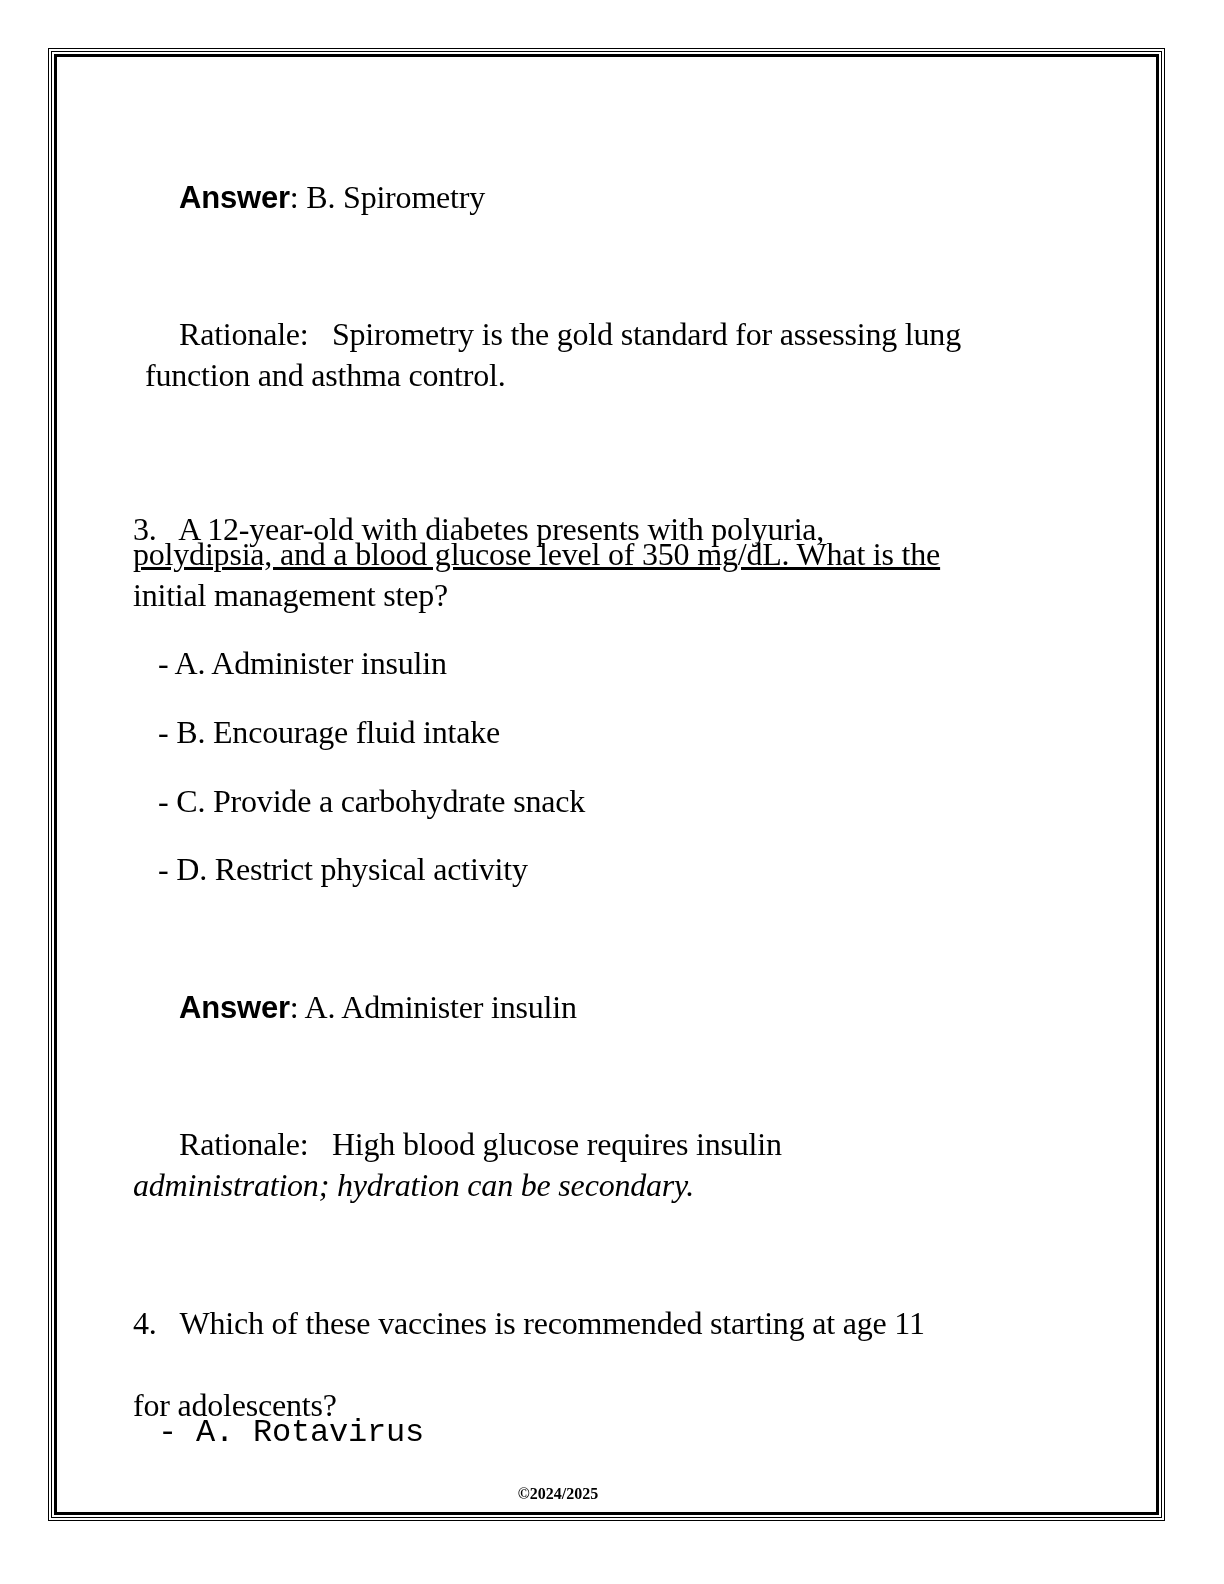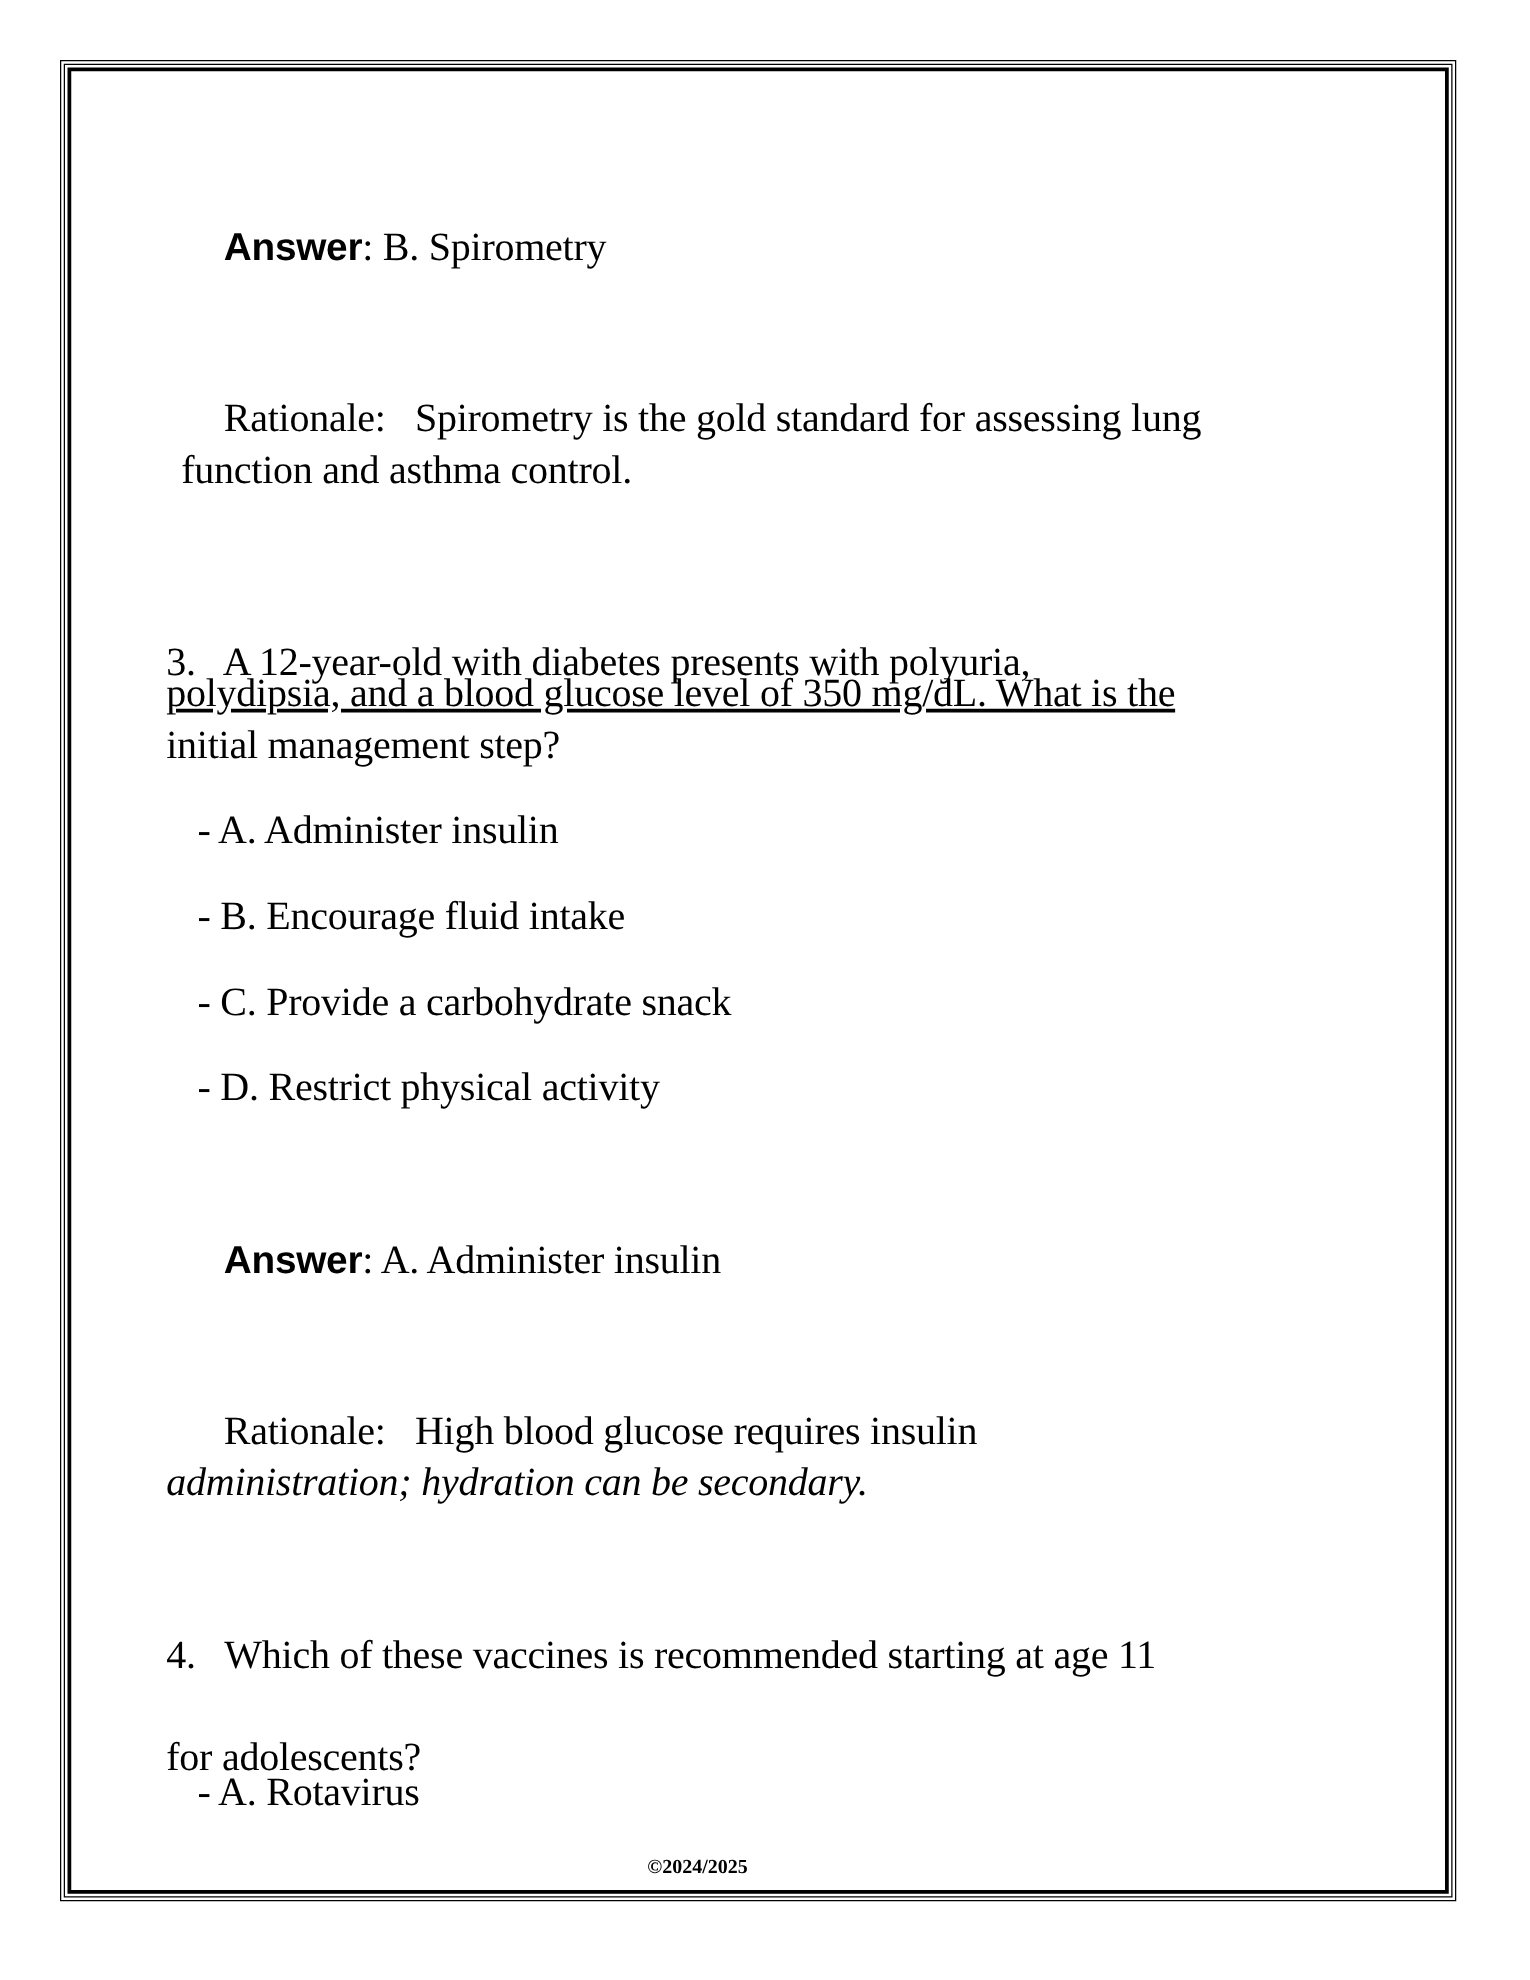--- a/index.html
+++ b/index.html
@@ -88,15 +88,15 @@
 <div class="line indent" style="top:978px;">
   <span class="answer-label">Answer</span><span>: A. Administer insulin</span>
 </div>
 
 <div class="line indent" style="top:1115px; white-space:pre;">Rationale:   High blood glucose requires insulin</div>
 <div class="line" style="top:1156px;font-style:italic;">administration; hydration can be secondary.</div>
 
 <div class="line" style="top:1294px; white-space:pre;">4.   Which of these vaccines is recommended starting at age 11</div>
 <div class="line" style="top:1335px;margin-top:41px;">for adolescents?</div>
 
-<div class="line option" style="top:1404px;">- A. Rotavirus</div>
+<div class="line option" style="top:1404px;font-family:Liberation Mono, monospace;">- A. Rotavirus</div>
 
 <div class="footer">©2024/2025</div>
 
 </body></html>

